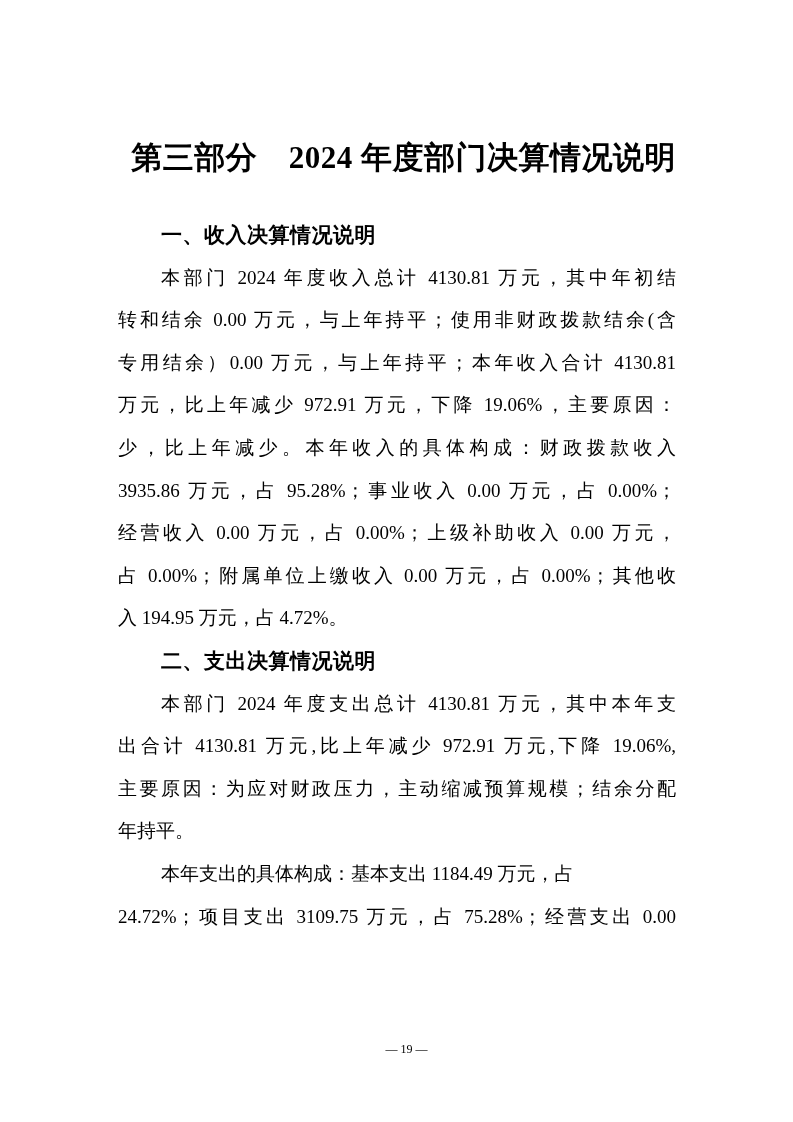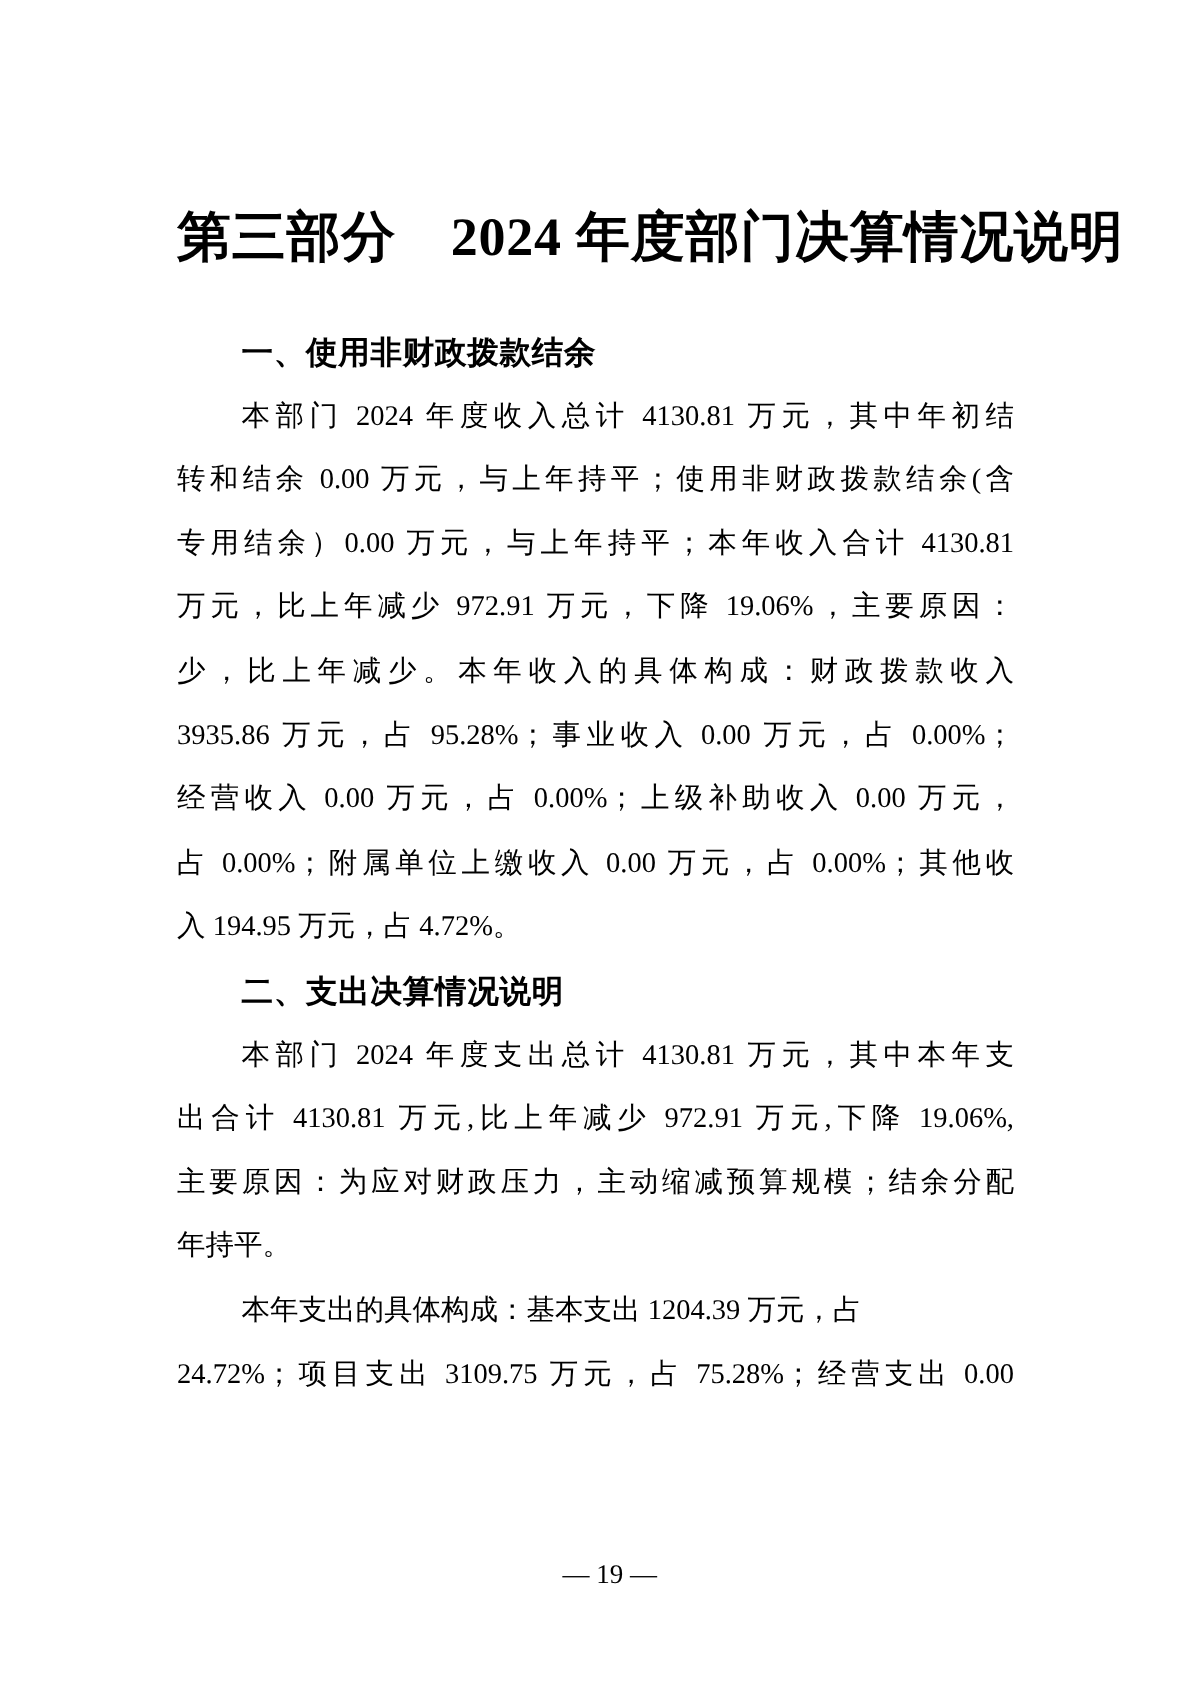--- a/index.html
+++ b/index.html
@@ -19,23 +19,23 @@
   .content {
     position: absolute;
     left: 118px;
     top: 140px;
     width: 558px;
   }
   .doc-title {
     margin: 0 0 38px 0;
     font-family: "Liberation Serif", "DejaVu Serif", serif;
     font-weight: bold;
-    font-size: 36px;
+    font-size: 31px;
     line-height: 36px;
-    text-align: left;
+    text-align: right;
     white-space: nowrap;
     letter-spacing: 0.5px;
   }
   .sec-heading {
     margin: 0;
     font-family: "DejaVu Sans", "Liberation Sans", sans-serif;
     font-weight: bold;
     font-size: 21px;
     line-height: 42.6px;
     text-indent: 43px;
@@ -60,36 +60,36 @@
   .line.last {
     text-align-last: left;
   }
   .footer {
     position: absolute;
     left: 0;
     right: 0;
     top: 1038px;
     text-align: center;
     font-family: "Liberation Serif", "DejaVu Serif", serif;
-    font-size: 18px;
+    font-size: 12px;
     line-height: 22px;
     color: #000000;
     padding-left: 20px;
   }
 </style>
 </head>
 <body>
 
 <div class="page">
   <div class="content">
 
     <h1 class="doc-title">第三部分　2024 年度部门决算情况说明</h1>
 
     <section>
-      <h2 class="sec-heading">一、使用非财政拨款结余</h2>
+      <h2 class="sec-heading">一、收入决算情况说明</h2>
       <div class="para">
         <div class="line first">本部门 2024 年度收入总计 4130.81 万元，其中年初结</div>
         <div class="line">转和结余 0.00 万元，与上年持平；使用非财政拨款结余(含</div>
         <div class="line">专用结余）0.00 万元，与上年持平；本年收入合计 4130.81</div>
         <div class="line">万元，比上年减少 972.91 万元，下降 19.06%，主要原因：</div>
         <div class="line">少，比上年减少。本年收入的具体构成：财政拨款收入</div>
         <div class="line">3935.86 万元，占 95.28%；事业收入 0.00 万元，占 0.00%；</div>
         <div class="line">经营收入 0.00 万元，占 0.00%；上级补助收入 0.00 万元，</div>
         <div class="line">占 0.00%；附属单位上缴收入 0.00 万元，占 0.00%；其他收</div>
         <div class="line last">入 194.95 万元，占 4.72%。</div>
@@ -98,21 +98,21 @@
 
     <section>
       <h2 class="sec-heading">二、支出决算情况说明</h2>
       <div class="para">
         <div class="line first">本部门 2024 年度支出总计 4130.81 万元，其中本年支</div>
         <div class="line">出合计 4130.81 万元,比上年减少 972.91 万元,下降 19.06%,</div>
         <div class="line">主要原因：为应对财政压力，主动缩减预算规模；结余分配</div>
         <div class="line last">年持平。</div>
       </div>
       <div class="para">
-        <div class="line first loose">本年支出的具体构成：基本支出 1204.39 万元，占</div>
+        <div class="line first loose">本年支出的具体构成：基本支出 1184.49 万元，占</div>
         <div class="line">24.72%；项目支出 3109.75 万元，占 75.28%；经营支出 0.00</div>
       </div>
     </section>
 
   </div>
 
   <div class="footer">
     <span>— 19 —</span>
   </div>
 </div>

